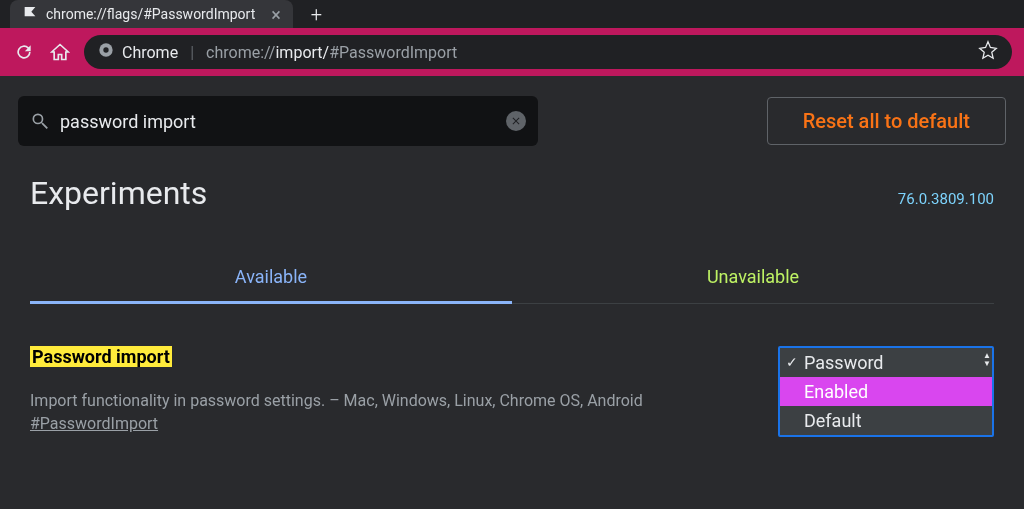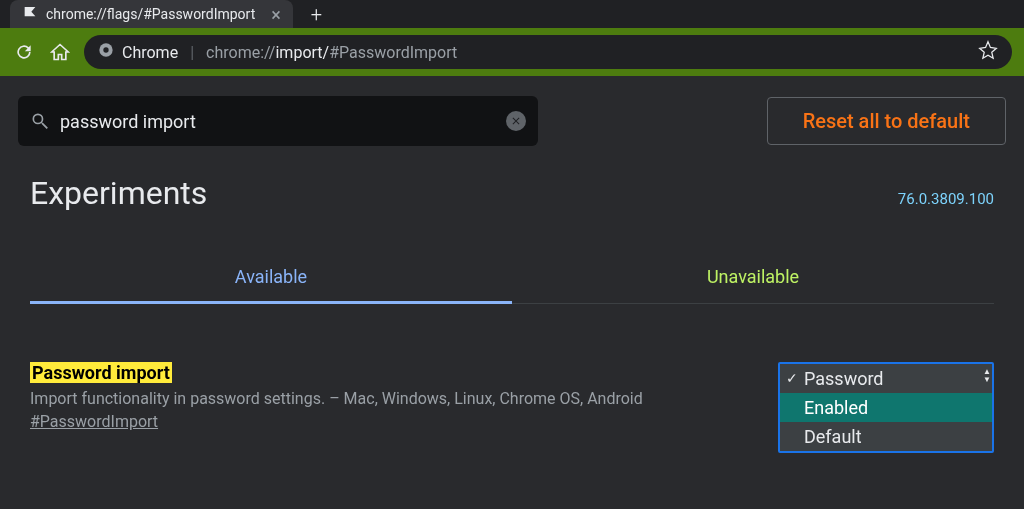--- a/index.html
+++ b/index.html
@@ -45,21 +45,21 @@
       cursor: pointer;
     }
     .new-tab {
       margin-left: 18px;
       font-size: 20px;
       color: #e8eaed;
       cursor: pointer;
       font-weight: 300;
     }
     .toolbar {
-      background: #4d7c0f;
+      background: #be185d;
       height: 48px;
       display: flex;
       align-items: center;
       padding: 0 12px;
       gap: 12px;
     }
     .toolbar-btn {
       width: 24px;
       height: 24px;
       display: flex;
@@ -184,21 +184,21 @@
       font-size: 32px;
       font-weight: 400;
       color: #e8eaed;
     }
     .version {
       color: #7dd3fc;
       font-size: 15px;
     }
     .tabs-row {
       display: flex;
-      margin: 28px 30px 16px 30px;
+      margin: 28px 30px 0 30px;
       border-bottom: 1px solid #3c4043;
     }
     .tabs-row .tab-item {
       flex: 1;
       text-align: center;
       padding: 14px 0;
       font-size: 18px;
       cursor: pointer;
       color: #bef264;
     }
@@ -222,21 +222,21 @@
       display: inline;
       background: #ffeb3b;
       color: #000;
       font-weight: 700;
       font-size: 18px;
       padding: 0 2px;
     }
     .flag-desc {
       color: #9aa0a6;
       font-size: 16px;
-      margin-top: 6px;
+      margin-top: 24px;
     }
     .flag-hash {
       color: #9aa0a6;
       font-size: 16px;
       text-decoration: underline;
       margin-top: 4px;
       display: inline-block;
     }
     .select-wrap {
       position: relative;
@@ -270,21 +270,21 @@
       background: #3c4043;
     }
     .dropdown-option {
       padding: 4px 12px 4px 24px;
       font-size: 18px;
       color: #e8eaed;
       cursor: pointer;
       position: relative;
     }
     .dropdown-option.selected {
-      background: #0f766e;
+      background: #d946ef;
       color: #fff;
     }
     .dropdown-option .check {
       position: absolute;
       left: 6px;
       top: 6px;
       font-size: 14px;
     }
   </style>
 </head>

